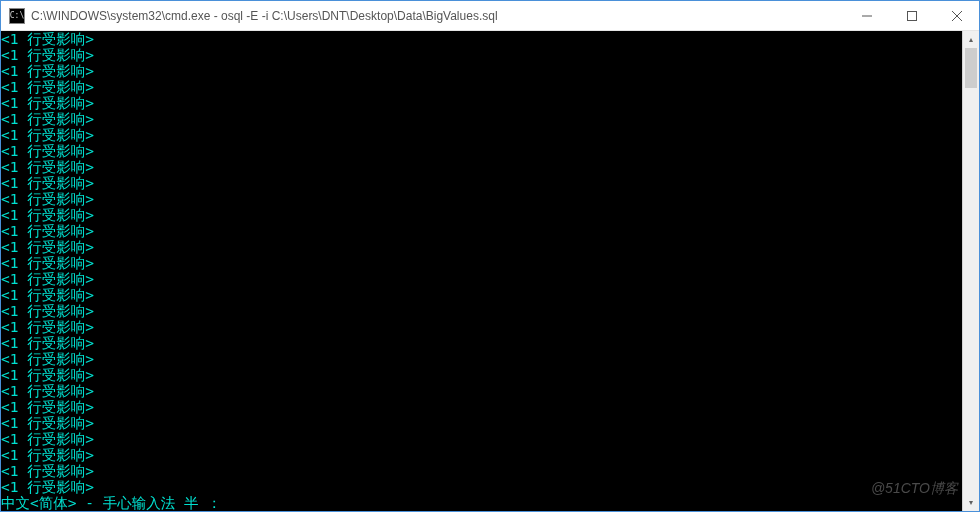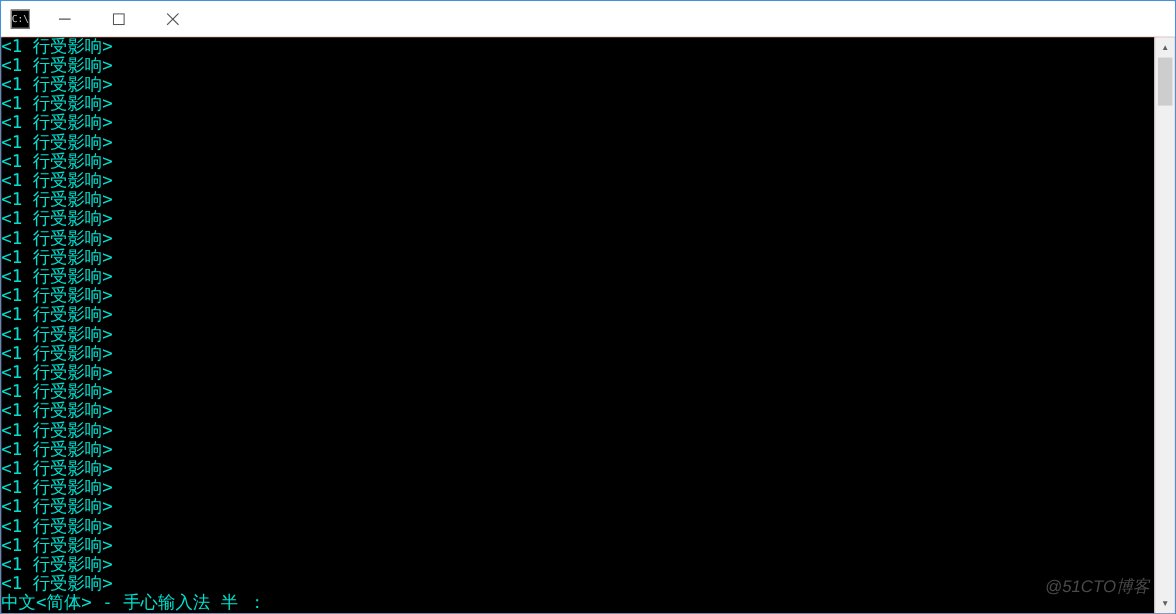--- a/index.html
+++ b/index.html
@@ -58,21 +58,21 @@
       align-items: center;
       justify-content: center;
       font-size: 10px;
       color: #555;
       cursor: pointer;
     }
     .win-btn svg { width: 10px; height: 10px; }
     .console-area {
       flex: 1;
       display: flex;
-      background: #c2410c;
+      background: #14532d;
       overflow: hidden;
     }
     .console {
       flex: 1;
       background: #000;
       color: #00e0d0;
       font-family: "NSimSun", "SimSun", "Consolas", monospace;
       font-size: 14.5px;
       line-height: 16px;
       padding: 0;
@@ -119,20 +119,21 @@
       pointer-events: none;
       margin-top: 16px;
     }
   </style>
 </head>
 <body>
 
 <div class="window">
   <div class="titlebar">
     <span class="titlebar-icon">C:\</span>
+    <span class="titlebar-text">C:\WINDOWS\system32\cmd.exe - osql  -E -i C:\Users\DNT\Desktop\Data\BigValues.sql</span>
     <div class="win-controls">
       <div class="win-btn">
         <svg viewBox="0 0 10 10">
             <line x1="0" y1="5" x2="10" y2="5" stroke="currentColor" stroke-width="1"></line>
           </svg>
       </div>
       <div class="win-btn">
         <svg viewBox="0 0 10 10">
             <rect x="0.5" y="0.5" width="9" height="9" fill="none" stroke="currentColor" stroke-width="1"></rect>
           </svg>

